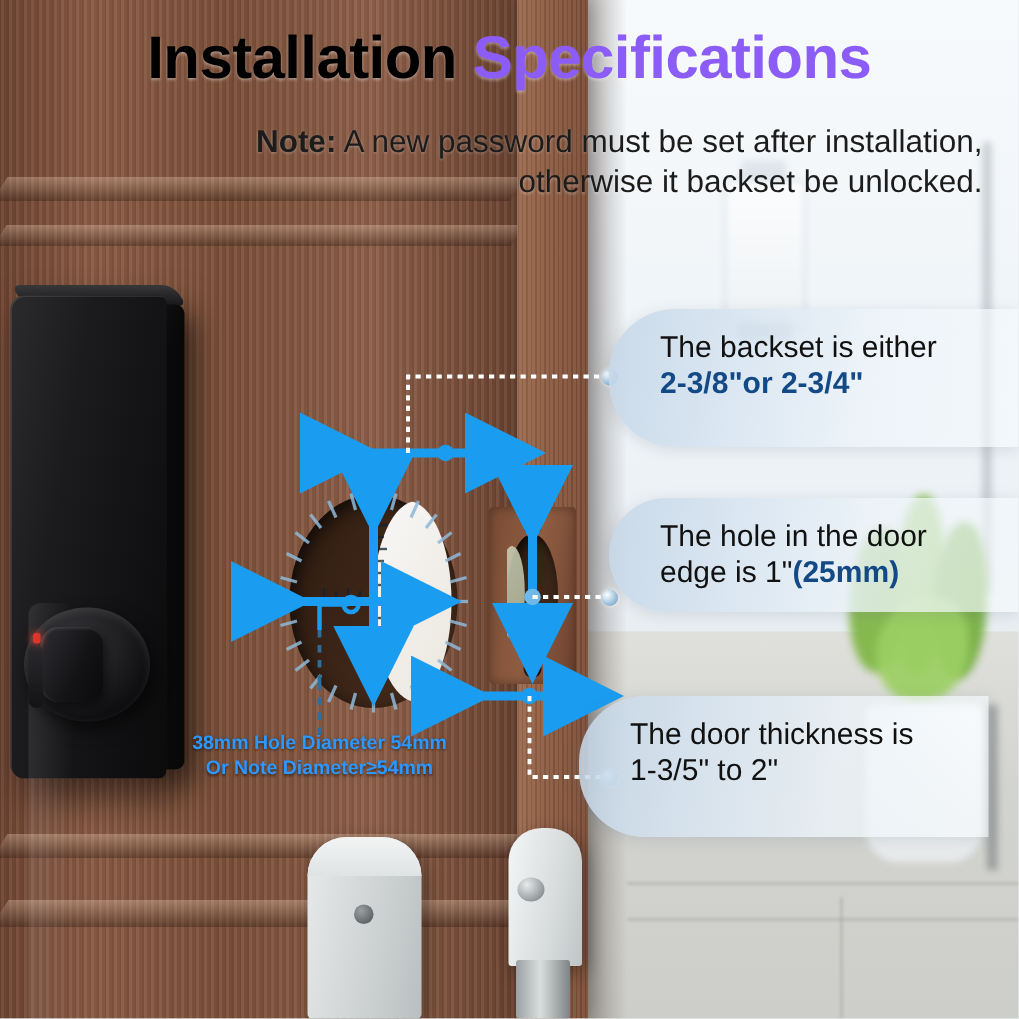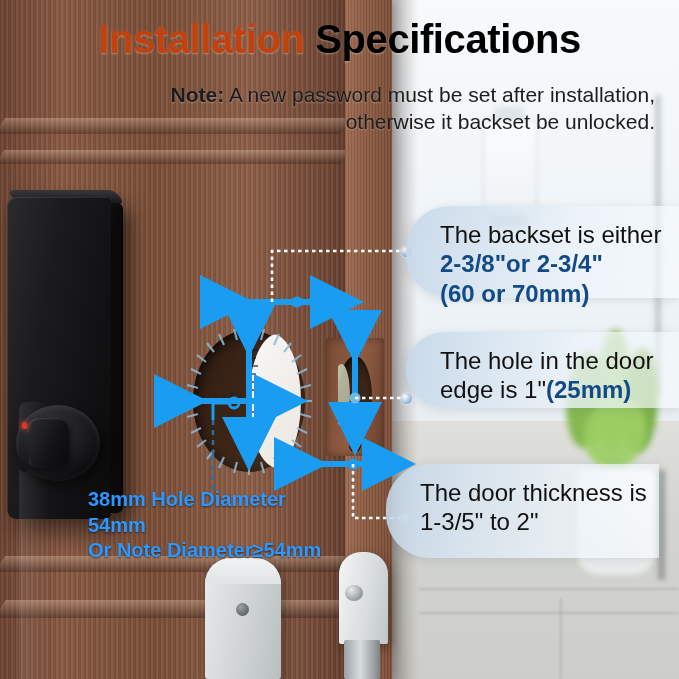--- a/index.html
+++ b/index.html
@@ -133,55 +133,55 @@
   .plate-frame-screw{position:absolute;left:345px;top:585px;width:18px;height:16px;
     border-radius:50%;background:radial-gradient(circle at 35% 30%,#e8ebec,#70777a);}
   .bolt{position:absolute;left:344px;top:640px;width:36px;height:39px;
     background:linear-gradient(90deg,#9ba1a3,#d9dddd 45%,#7e8486);
     border-radius:2px;}
 
   
   .title{position:absolute;left:0;right:0;top:18px;text-align:center;
     font-size:40px;font-weight:bold;letter-spacing:-.4px;line-height:1.05;
     text-shadow:0 1px 2px rgba(255,255,255,.35);}
-  .title .t-black{color:#c2410c;}
-  .title .t-blue{color:#000000;}
+  .title .t-black{color:#000000;}
+  .title .t-blue{color:#8b5cf6;}
 
   .note{position:absolute;left:24px;right:24px;top:82px;text-align:right;
     font-size:21px;color:#1c1c1c;line-height:1.28;
     text-shadow:0 1px 2px rgba(255,255,255,.3);}
   .note b{font-weight:bold;}
 
   
   .callout{position:absolute;
     border-radius:44px 0 0 44px;
     background:linear-gradient(100deg,
       rgba(196,214,231,.88) 0%,
       rgba(216,229,241,.86) 32%,
       rgba(236,243,249,.80) 62%,
       rgba(247,251,253,.62) 100%);
     box-shadow:0 2px 10px rgba(90,110,130,.18);
     padding:14px 10px 14px 34px;
     box-sizing:border-box;
-    color:#111;font-size:24px;line-height:1.22;}
+    color:#111;font-size:20px;line-height:1.22;}
   .callout .hi{color:#134a86;font-weight:bold;}
   .c1{left:406px;top:206px;width:273px;height:92px;}
   .c2{left:406px;top:332px;width:273px;height:76px;}
   .c3{left:386px;top:464px;width:273px;height:94px;}
   .dot{position:absolute;width:11px;height:11px;border-radius:50%;
     background:radial-gradient(circle at 35% 32%,#ffffff,#9cc0dd 60%,#6b93b5);
     box-shadow:0 0 3px rgba(255,255,255,.8);}
 
   
   svg.overlay{position:absolute;left:0;top:0;width:679px;height:679px;
     pointer-events:none;}
 
   
-  .cap{position:absolute;left:88px;top:487px;width:250px;text-align:left;
-    color:#2b97ff;font-weight:bold;font-size:20px;line-height:1.28;
+  .cap{position:absolute;left:88px;top:487px;width:250px;text-align:center;
+    color:#2b97ff;font-weight:bold;font-size:13px;line-height:1.28;
     text-shadow:0 1px 2px rgba(0,0,0,.55);}
 </style>
 </head>
 <body>
 
 <div id="scene">
 
   <div class="room">
     <div class="room-wall"></div>
     <div class="room-floor"></div>
@@ -351,21 +351,20 @@
   </div>
 
   <div class="note">
     <b>Note:</b><span> A new password must be set after installation,</span><br>
     <span>otherwise it backset be unlocked.</span>
   </div>
 
   <div class="callout c1">
     <div>The backset is either</div>
     <div class="hi">2-3/8"or 2-3/4"</div>
-    <div class="hi">(60 or 70mm)</div>
   </div>
 
   <div class="callout c2">
     <div>The hole in the door</div>
     <div><span>edge is 1"</span><span class="hi">(25mm)</span></div>
   </div>
 
   <div class="callout c3">
     <div>The door thickness is</div>
     <div>1-3/5" to 2"</div>

